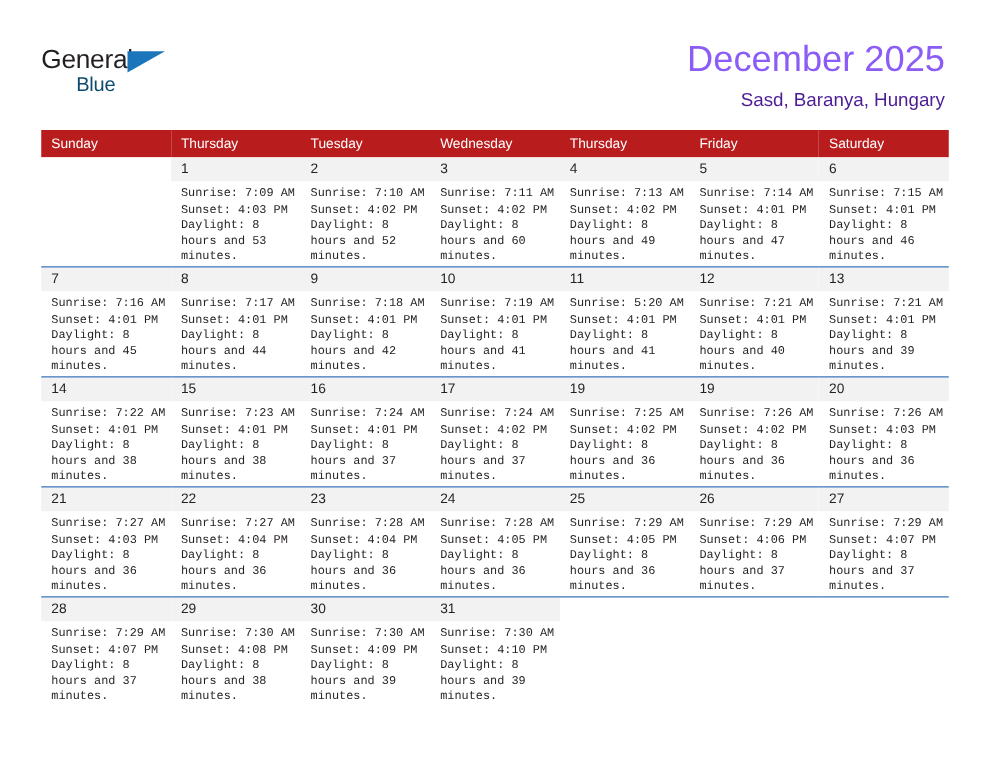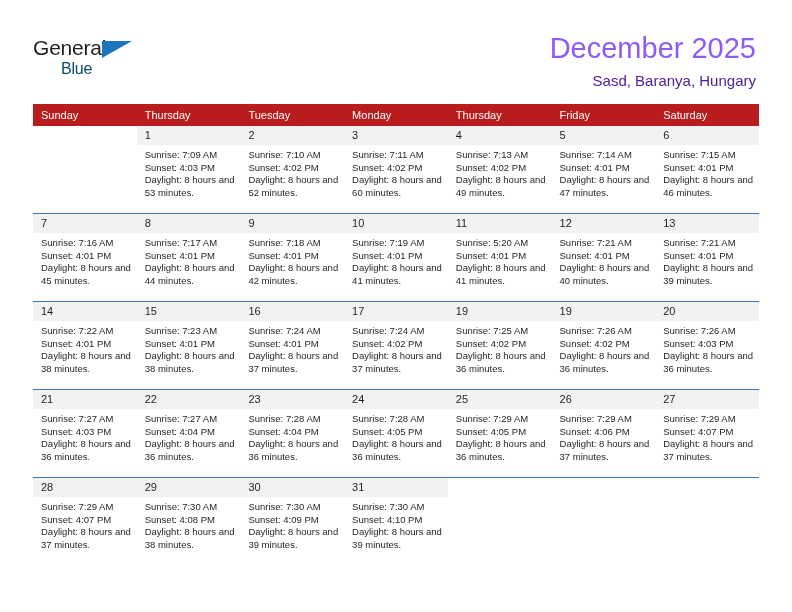--- a/index.html
+++ b/index.html
@@ -134,20 +134,21 @@
     line-height: 13px;
   }
   .cell.empty .daynum {
     background: #ffffff;
   }
   .info {
     padding: 4px 4px 0 8px;
     font-size: 9.5px;
     line-height: 12.6px;
     color: #231f20;
+    font-family: Liberation Mono, monospace;
   }
   .info div {
     white-space: nowrap;
   }
   .info .daylight {
     white-space: normal;
   }
 </style>
 </head>
 <body>
@@ -168,21 +169,21 @@
     </div>
 
   </div>
 
   <table class="calendar">
     <thead>
       <tr id="weekday-row">
           <th>Sunday</th>
           <th>Thursday</th>
           <th>Tuesday</th>
-          <th>Monday</th>
+          <th>Wednesday</th>
           <th>Thursday</th>
           <th>Friday</th>
           <th>Saturday</th>
         </tr>
     </thead>
     <tbody id="calendar-body">
         <tr class="week">
           <td>
             <div class="cell empty">
               <div class="daynum">&nbsp;</div>

